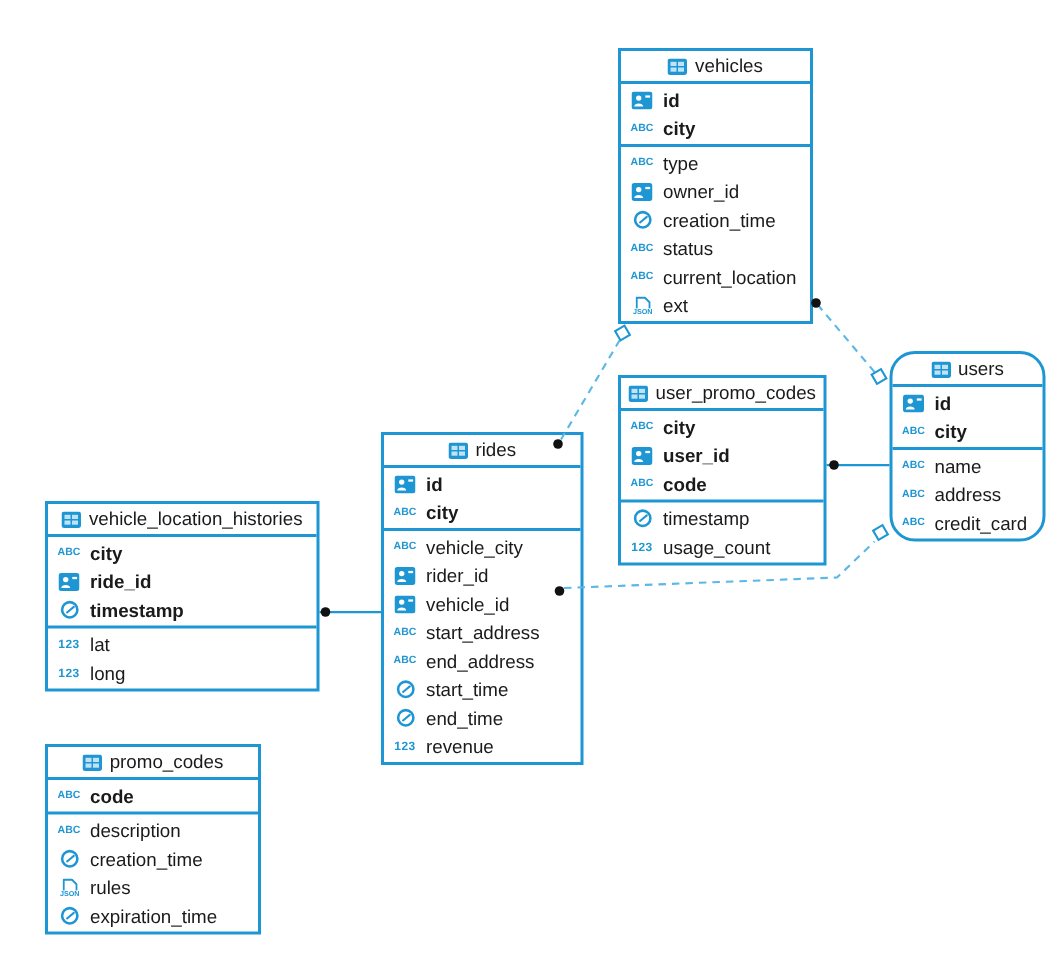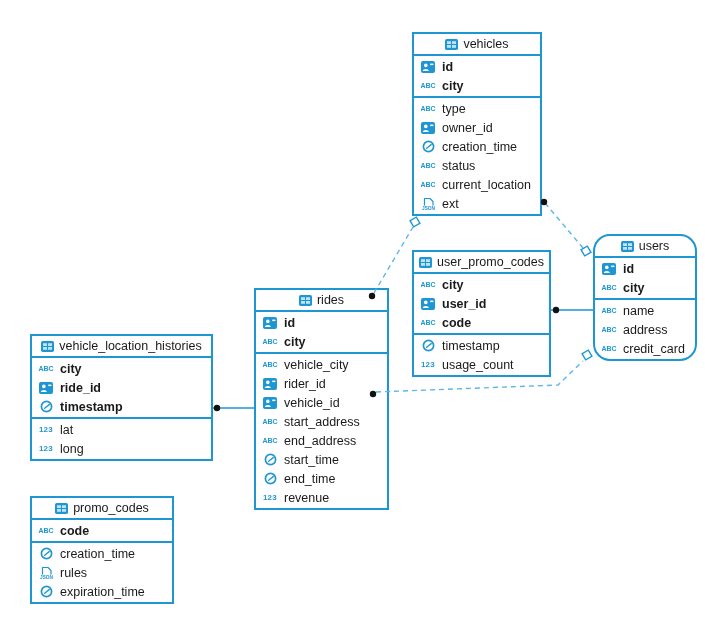--- a/index.html
+++ b/index.html
@@ -388,20 +388,26 @@
      </div>
      <div class="er-section pk">
        <div class="er-row pk-row">
     <span class="icon-slot">
             <span class="txt-icon">ABC</span>
           </span>
     <span class="f-label">code</span>
   </div>
      </div>
      <div class="er-section">
+       <div class="er-row ">
+    <span class="icon-slot">
+            <span class="txt-icon">ABC</span>
+          </span>
+    <span class="f-label">description</span>
+  </div>
         <div class="er-row ">
     <span class="icon-slot">
             <svg width="13" height="13" viewBox="0 0 13 13">
        <circle cx="6.5" cy="6.5" r="5.1" fill="none" stroke="#1e96d4" stroke-width="1.7"></circle>
        <path d="M6.5 6.8 L9.2 4.6 M6.5 6.8 L4.7 8.3" stroke="#1e96d4" stroke-width="1.4" fill="none" stroke-linecap="round"></path>
      </svg>
           </span>
     <span class="f-label">creation_time</span>
   </div>
         <div class="er-row ">

